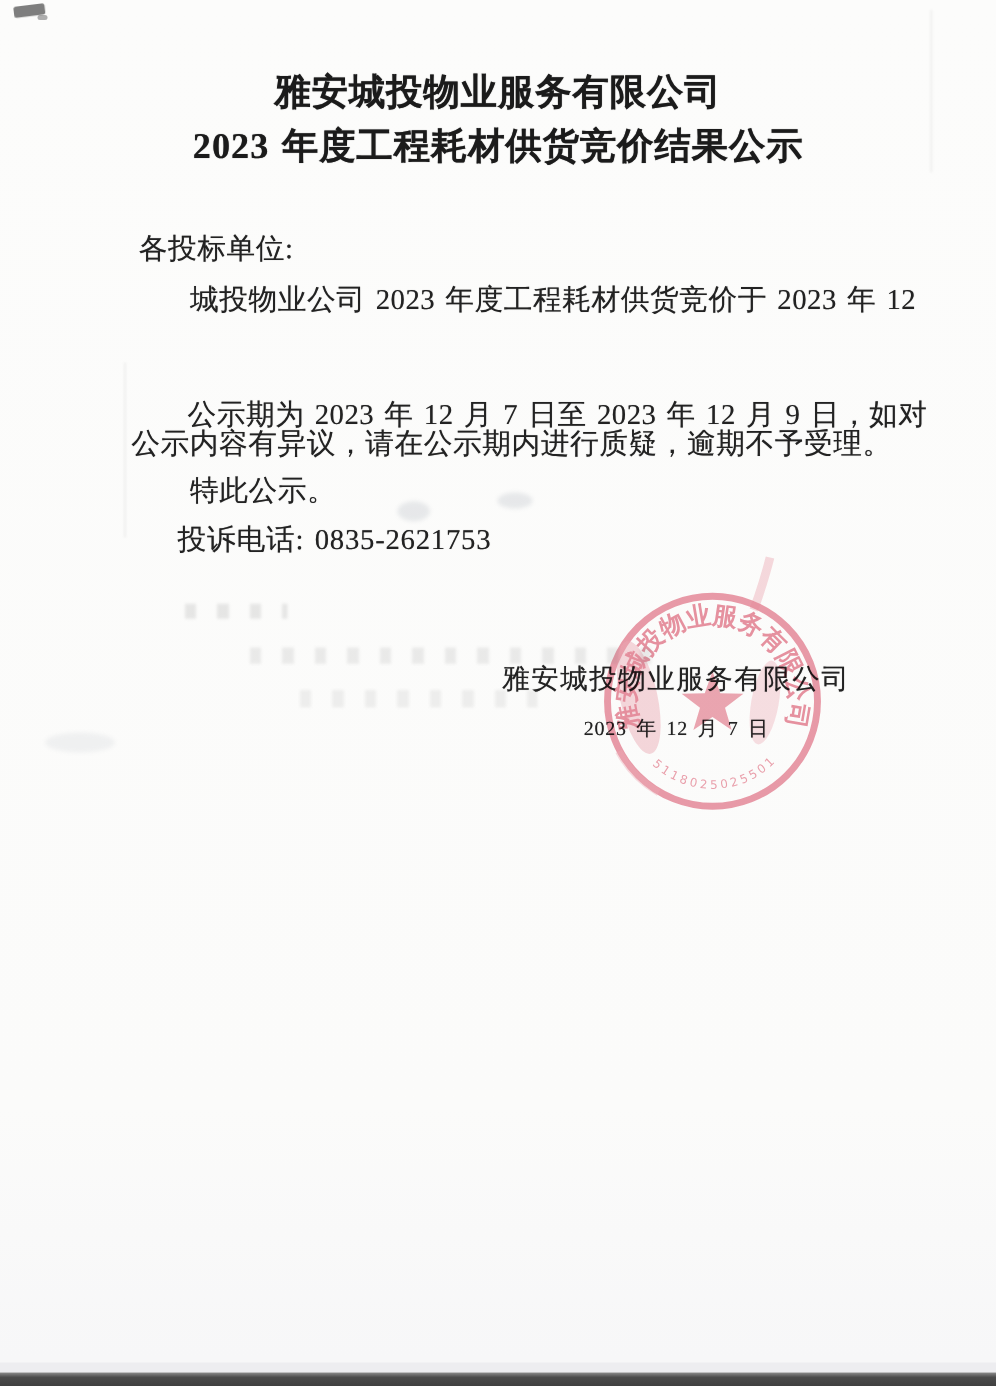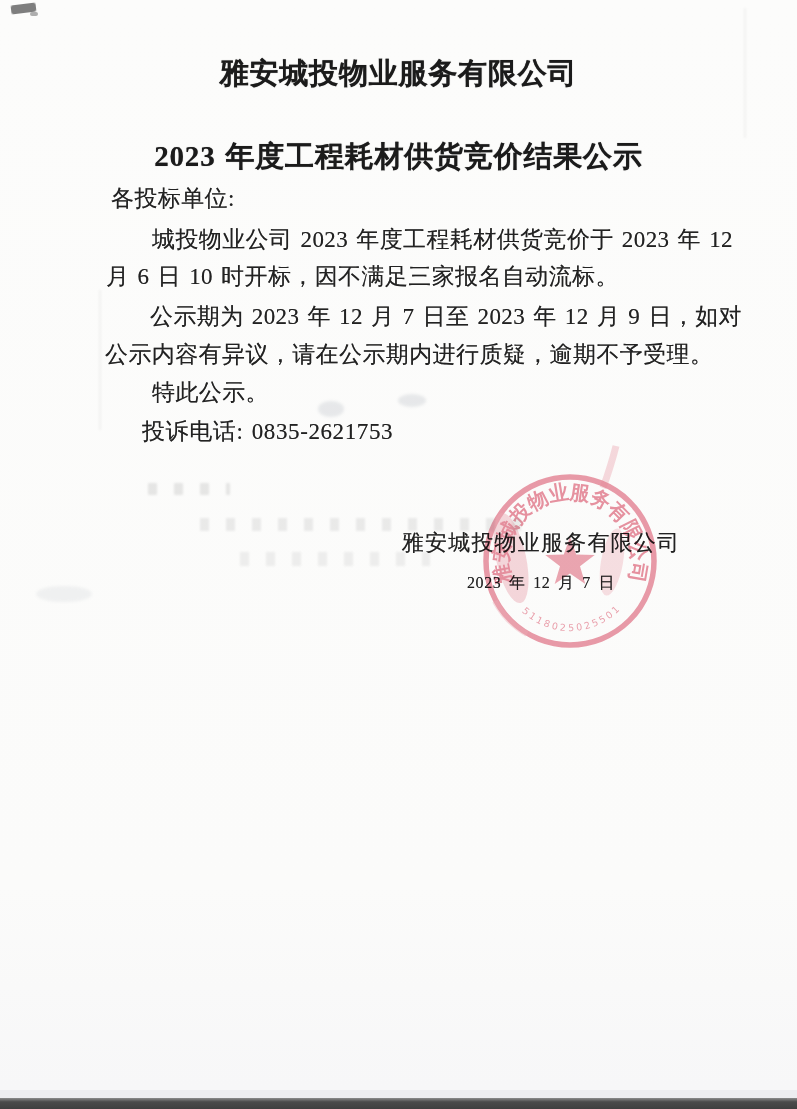--- a/index.html
+++ b/index.html
@@ -13,25 +13,25 @@
   .doc-line{
     position:absolute;white-space:pre;color:#222;
     font-size:23px;letter-spacing:.4px;word-spacing:2px;
     text-shadow:0 0 .6px rgba(40,40,40,.55);
   }
   .title{
     left:0;width:100%;text-align:center;font-weight:700;font-size:29px;
     letter-spacing:.8px;color:#1b1b1b;text-shadow:0 0 .7px rgba(0,0,0,.65);
   }
   #title1{top:54px;}
-  #title2{top:97px;margin-top:40px;}
+  #title2{top:97px;}
   #salutation{left:111px;top:183px;text-align:center;}
   #p1l1{left:152px;top:224px;}
   #p1l2{left:106px;top:261px;}
-  #p2l1{left:150px;top:301px;}
+  #p2l1{left:150px;top:316px;}
   #p2l2{left:105px;top:339px;}
   #closing{left:152px;top:377px;}
   #phone{left:142px;top:416px;letter-spacing:.6px;}
   
   .sig-block{position:absolute;left:381px;top:528px;width:320px;text-align:center;}
   .sig-company{font-size:22px;letter-spacing:1.2px;}
   .sig-date{font-size:16px;margin-top:15px;letter-spacing:.6px;word-spacing:3px;}
   .sig-block .doc-line{position:static;display:block;}
   
   .seal{
@@ -56,21 +56,20 @@
 </head>
 <body>
 
 <div class="page">
 
   <div class="doc-line title" id="title1">雅安城投物业服务有限公司</div>
   <div class="doc-line title" id="title2">2023 年度工程耗材供货竞价结果公示</div>
 
   <div class="doc-line" id="salutation">各投标单位:</div>
   <div class="doc-line" id="p1l1">城投物业公司 2023 年度工程耗材供货竞价于 2023 年 12</div>
-  <div class="doc-line" id="p1l2">月 6 日 10 时开标，因不满足三家报名自动流标。</div>
   <div class="doc-line" id="p2l1">公示期为 2023 年 12 月 7 日至 2023 年 12 月 9 日，如对</div>
   <div class="doc-line" id="p2l2">公示内容有异议，请在公示期内进行质疑，逾期不予受理。</div>
   <div class="doc-line" id="closing">特此公示。</div>
   <div class="doc-line" id="phone">投诉电话: 0835-2621753</div>
 
   <div class="sig-block">
     <div class="doc-line sig-company">雅安城投物业服务有限公司</div>
     <div class="doc-line sig-date">2023 年 12 月 7 日</div>
   </div>
 

